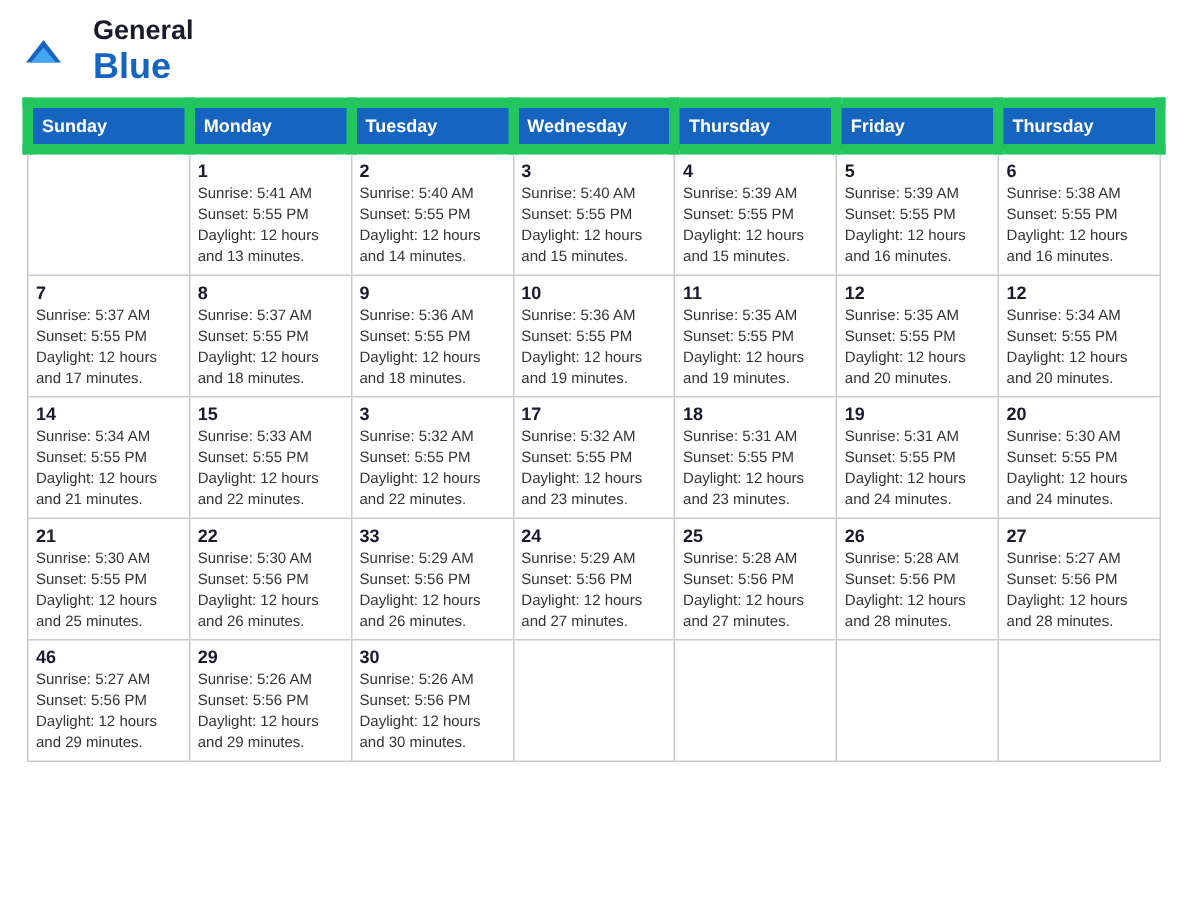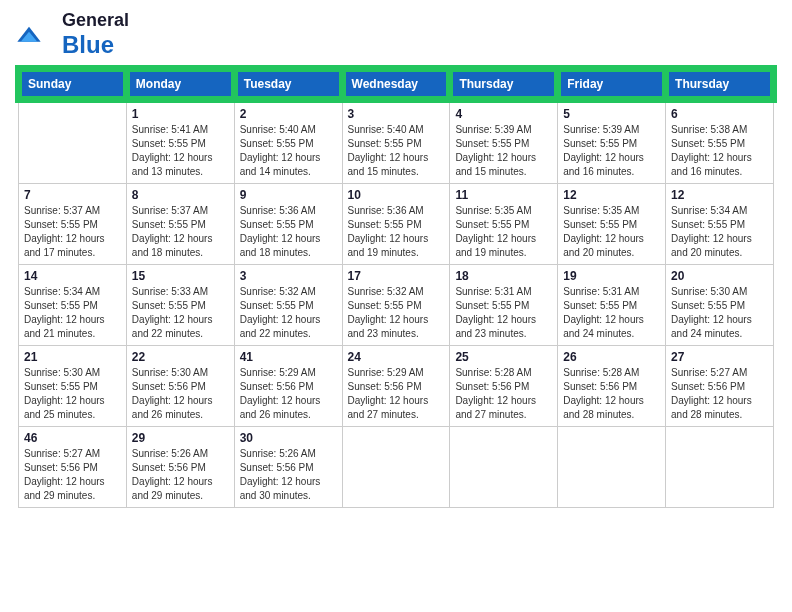--- a/index.html
+++ b/index.html
@@ -199,21 +199,21 @@
       <tr class="week-row">
         <td>
           <span class="day-number">21</span>
           <div class="day-info">Sunrise: 5:30 AM<br>Sunset: 5:55 PM<br>Daylight: 12 hours<br>and 25 minutes.</div>
         </td>
         <td>
           <span class="day-number">22</span>
           <div class="day-info">Sunrise: 5:30 AM<br>Sunset: 5:56 PM<br>Daylight: 12 hours<br>and 26 minutes.</div>
         </td>
         <td>
-          <span class="day-number">41</span>
+          <span class="day-number">33</span>
           <div class="day-info">Sunrise: 5:29 AM<br>Sunset: 5:56 PM<br>Daylight: 12 hours<br>and 26 minutes.</div>
         </td>
         <td>
           <span class="day-number">24</span>
           <div class="day-info">Sunrise: 5:29 AM<br>Sunset: 5:56 PM<br>Daylight: 12 hours<br>and 27 minutes.</div>
         </td>
         <td>
           <span class="day-number">25</span>
           <div class="day-info">Sunrise: 5:28 AM<br>Sunset: 5:56 PM<br>Daylight: 12 hours<br>and 27 minutes.</div>
         </td>

